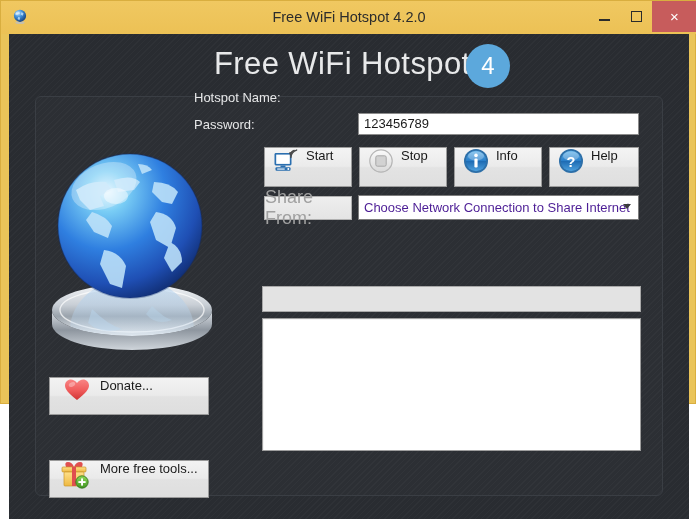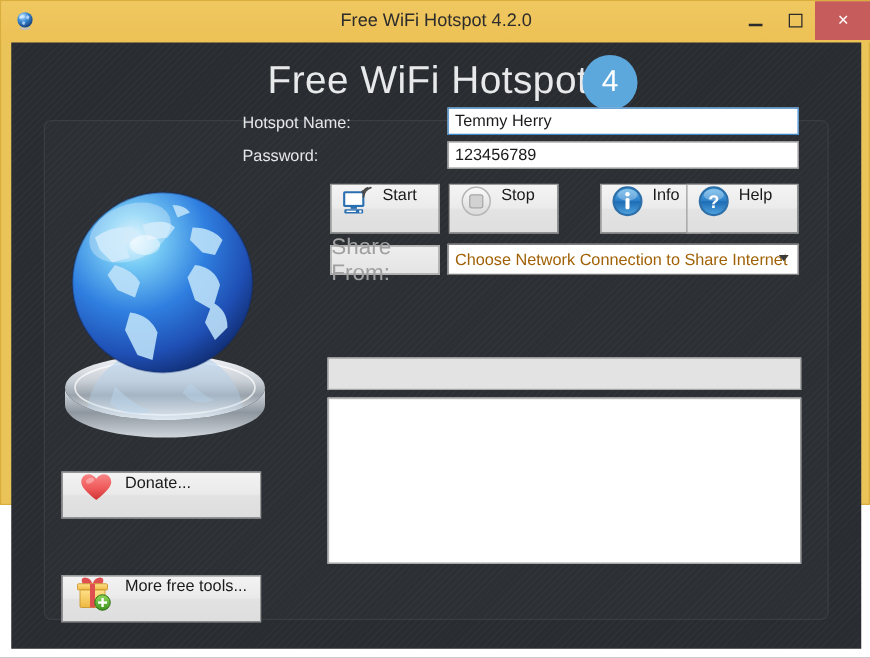--- a/index.html
+++ b/index.html
@@ -190,21 +190,21 @@
     box-sizing: border-box;
     background: linear-gradient(to bottom, #f4f4f4 0%, #ebebeb 48%, #e3e3e3 52%, #dfdfdf 100%);
     border: 1px solid #9c9c9c;
     display: flex;
     align-items: flex-start;
     font-size: 13px;
     color: #181818;
   }
   .act-start { left: 255px; width: 88px; }
   .act-stop  { left: 350px; width: 88px; }
-  .act-info  { left: 471px; width: 88px; }
+  .act-info  { left: 445px; width: 88px; }
   .act-help  { left: 540px; width: 90px; }
   .act .ico { margin-left: 8px; margin-right: 7px; flex: 0 0 auto; }
 
   .btn-share {
     position: absolute;
     left: 255px; top: 162px;
     width: 88px; height: 24px;
     box-sizing: border-box;
     background: linear-gradient(to bottom, #eeeeee 0%, #e4e4e4 100%);
     border: 1px solid #b0b0b0;
@@ -215,21 +215,21 @@
     justify-content: center;
   }
   .combo {
     position: absolute;
     left: 349px; top: 161px;
     width: 281px; height: 25px;
     box-sizing: border-box;
     background: #ffffff;
     border: 1px solid #7d7d7d;
     font-size: 13px;
-    color: #a16207;
+    color: #4c1d95;
     display: flex;
     align-items: center;
     padding-left: 5px;
   }
   .combo .caret {
     position: absolute;
     right: 7px; top: 8px;
     width: 0; height: 0;
     border-left: 4.5px solid transparent;
     border-right: 4.5px solid transparent;
@@ -395,21 +395,20 @@
           <rect x="12" y="6" width="4" height="19" fill="#e04f4f"></rect>
           <circle cx="22" cy="21" r="6.2" fill="url(#plusg)" stroke="#2d6f17" stroke-width="0.8"></circle>
           <rect x="21.1" y="17.4" width="1.9" height="7.2" fill="#ffffff"></rect>
           <rect x="18.4" y="20.1" width="7.2" height="1.9" fill="#ffffff"></rect>
         </svg>
       </span>
       <span class="btn-label-left">More free tools...</span>
     </div>
 
     <div class="field-label lbl-hotspot">Hotspot Name:</div>
-    <div class="input input-hotspot" placeholder="Hotspot Name">Temmy Herry</div>
 
     <div class="field-label lbl-pass">Password:</div>
     <div class="input input-pass" placeholder="Password">123456789</div>
 
     <div class="act act-start">
       <span class="ico">
         <svg width="26" height="26" viewBox="0 0 26 26">
           <rect x="1.5" y="5" width="17" height="12.5" rx="1.4" fill="#2a6fb0"></rect>
           <rect x="3.2" y="6.6" width="13.6" height="9.3" fill="#ffffff"></rect>
           <rect x="7.5" y="17.5" width="5" height="1.6" fill="#2a6fb0"></rect>

